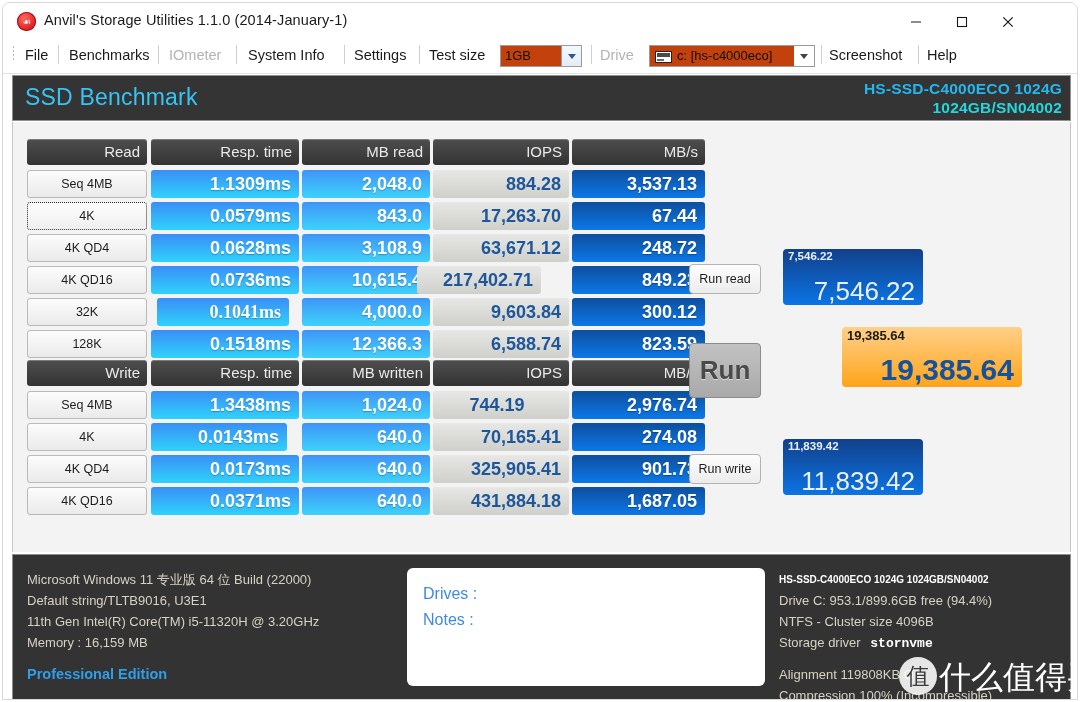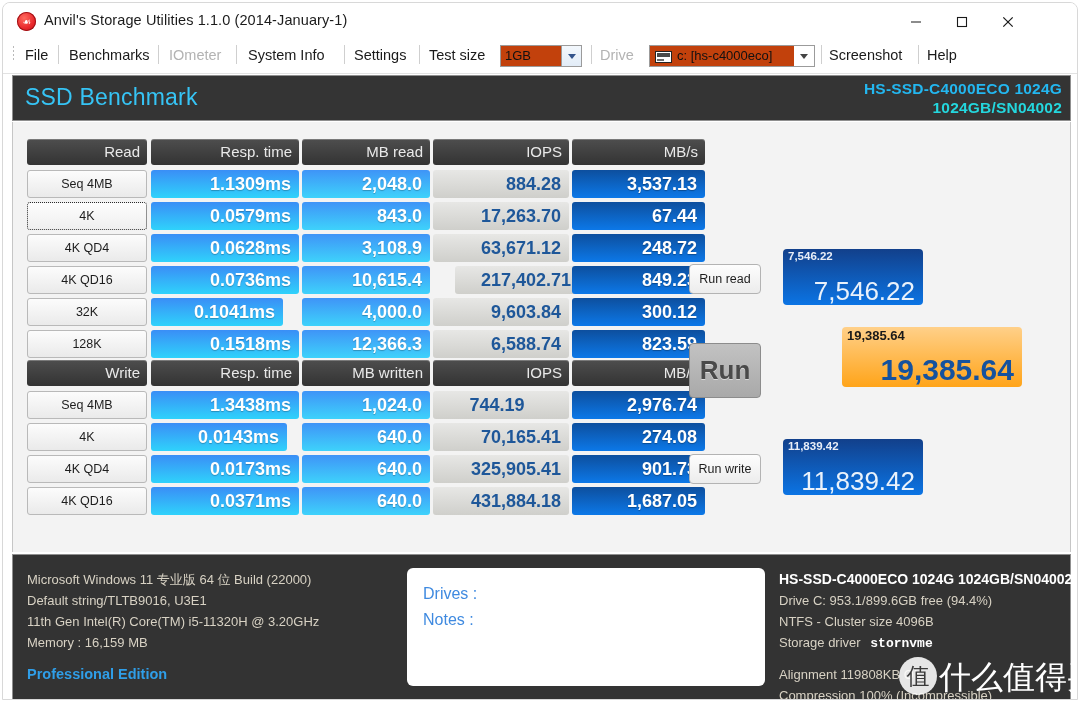--- a/index.html
+++ b/index.html
@@ -137,21 +137,21 @@
   .sysinfo{position:absolute;left:14px;top:14px;}
   .sysinfo div{font-size:13px;color:#d8d2c4;line-height:21px;white-space:nowrap;}
   .sysinfo .edition{color:#2f9ee8;font-weight:bold;font-size:14.5px;margin-top:11px;}
   .notes{
     position:absolute;left:394px;top:13px;width:358px;height:118px;background:#fff;
     border-radius:6px;box-sizing:border-box;padding:13px 0 0 16px;
   }
   .notes div{font-size:16px;color:#3f8ae0;line-height:26px;}
   .drvinfo{position:absolute;left:766px;top:14px;}
   .drvinfo div{font-size:13px;color:#d8d2c4;line-height:21px;white-space:nowrap;}
-  .drvinfo .hd{color:#ffffff;font-weight:bold;font-size:14px;}
+  .drvinfo .hd{color:#ffffff;font-weight:bold;font-size:10px;}
   .drvinfo .bold{font-weight:bold;color:#ffffff;}
   .drvinfo .gap{height:10px;line-height:10px;}
   
   .wm{position:absolute;left:896px;top:652px;width:180px;height:44px;pointer-events:none;}
   .wm .circ{
     position:absolute;left:0;top:2px;width:38px;height:38px;border-radius:50%;
     background:rgba(255,255,255,.88);color:#3b3b3b;font-size:23px;line-height:38px;text-align:center;
     font-family:"DejaVu Sans",sans-serif;
   }
   .wm .txt{
@@ -245,24 +245,24 @@
           <div class="val-cell c-iops" style="left: 406px; top: 63px; width: 136px;">17,263.70</div>
           <div class="val-cell c-mbs" style="left: 545px; top: 63px; width: 133px;">67.44</div>
           <div class="lbl-cell" style="left: 0px; top: 95px; width: 120px;">4K QD4</div>
           <div class="val-cell c-resp" style="left: 124px; top: 95px; width: 148px;">0.0628ms</div>
           <div class="val-cell c-mb" style="left: 275px; top: 95px; width: 128px;">3,108.9</div>
           <div class="val-cell c-iops" style="left: 406px; top: 95px; width: 136px;">63,671.12</div>
           <div class="val-cell c-mbs" style="left: 545px; top: 95px; width: 133px;">248.72</div>
           <div class="lbl-cell" style="left: 0px; top: 127px; width: 120px;">4K QD16</div>
           <div class="val-cell c-resp" style="left: 124px; top: 127px; width: 148px;">0.0736ms</div>
           <div class="val-cell c-mb" style="left: 275px; top: 127px; width: 128px;">10,615.4</div>
-          <div class="val-cell c-iops" style="left: 428px; top: 127px; width: 124px;">217,402.71</div>
+          <div class="val-cell c-iops" style="left: 390px; top: 127px; width: 124px;">217,402.71</div>
           <div class="val-cell c-mbs" style="left: 545px; top: 127px; width: 133px;">849.23</div>
           <div class="lbl-cell" style="left: 0px; top: 159px; width: 120px;">32K</div>
-          <div class="val-cell c-resp" style="left: 124px; top: 159px; width: 132px;">0.1041ms</div>
+          <div class="val-cell c-resp" style="left: 130px; top: 159px; width: 132px; font-family: Liberation Serif, serif;">0.1041ms</div>
           <div class="val-cell c-mb" style="left: 275px; top: 159px; width: 128px;">4,000.0</div>
           <div class="val-cell c-iops" style="left: 406px; top: 159px; width: 136px;">9,603.84</div>
           <div class="val-cell c-mbs" style="left: 545px; top: 159px; width: 133px;">300.12</div>
           <div class="lbl-cell" style="left: 0px; top: 191px; width: 120px;">128K</div>
           <div class="val-cell c-resp" style="left: 124px; top: 191px; width: 148px;">0.1518ms</div>
           <div class="val-cell c-mb" style="left: 275px; top: 191px; width: 128px;">12,366.3</div>
           <div class="val-cell c-iops" style="left: 406px; top: 191px; width: 136px;">6,588.74</div>
           <div class="val-cell c-mbs" style="left: 545px; top: 191px; width: 133px;">823.59</div>
         </div>
       <div class="tbl" id="write-table" style="left: 14px; top: 238px; width: 680px;">

